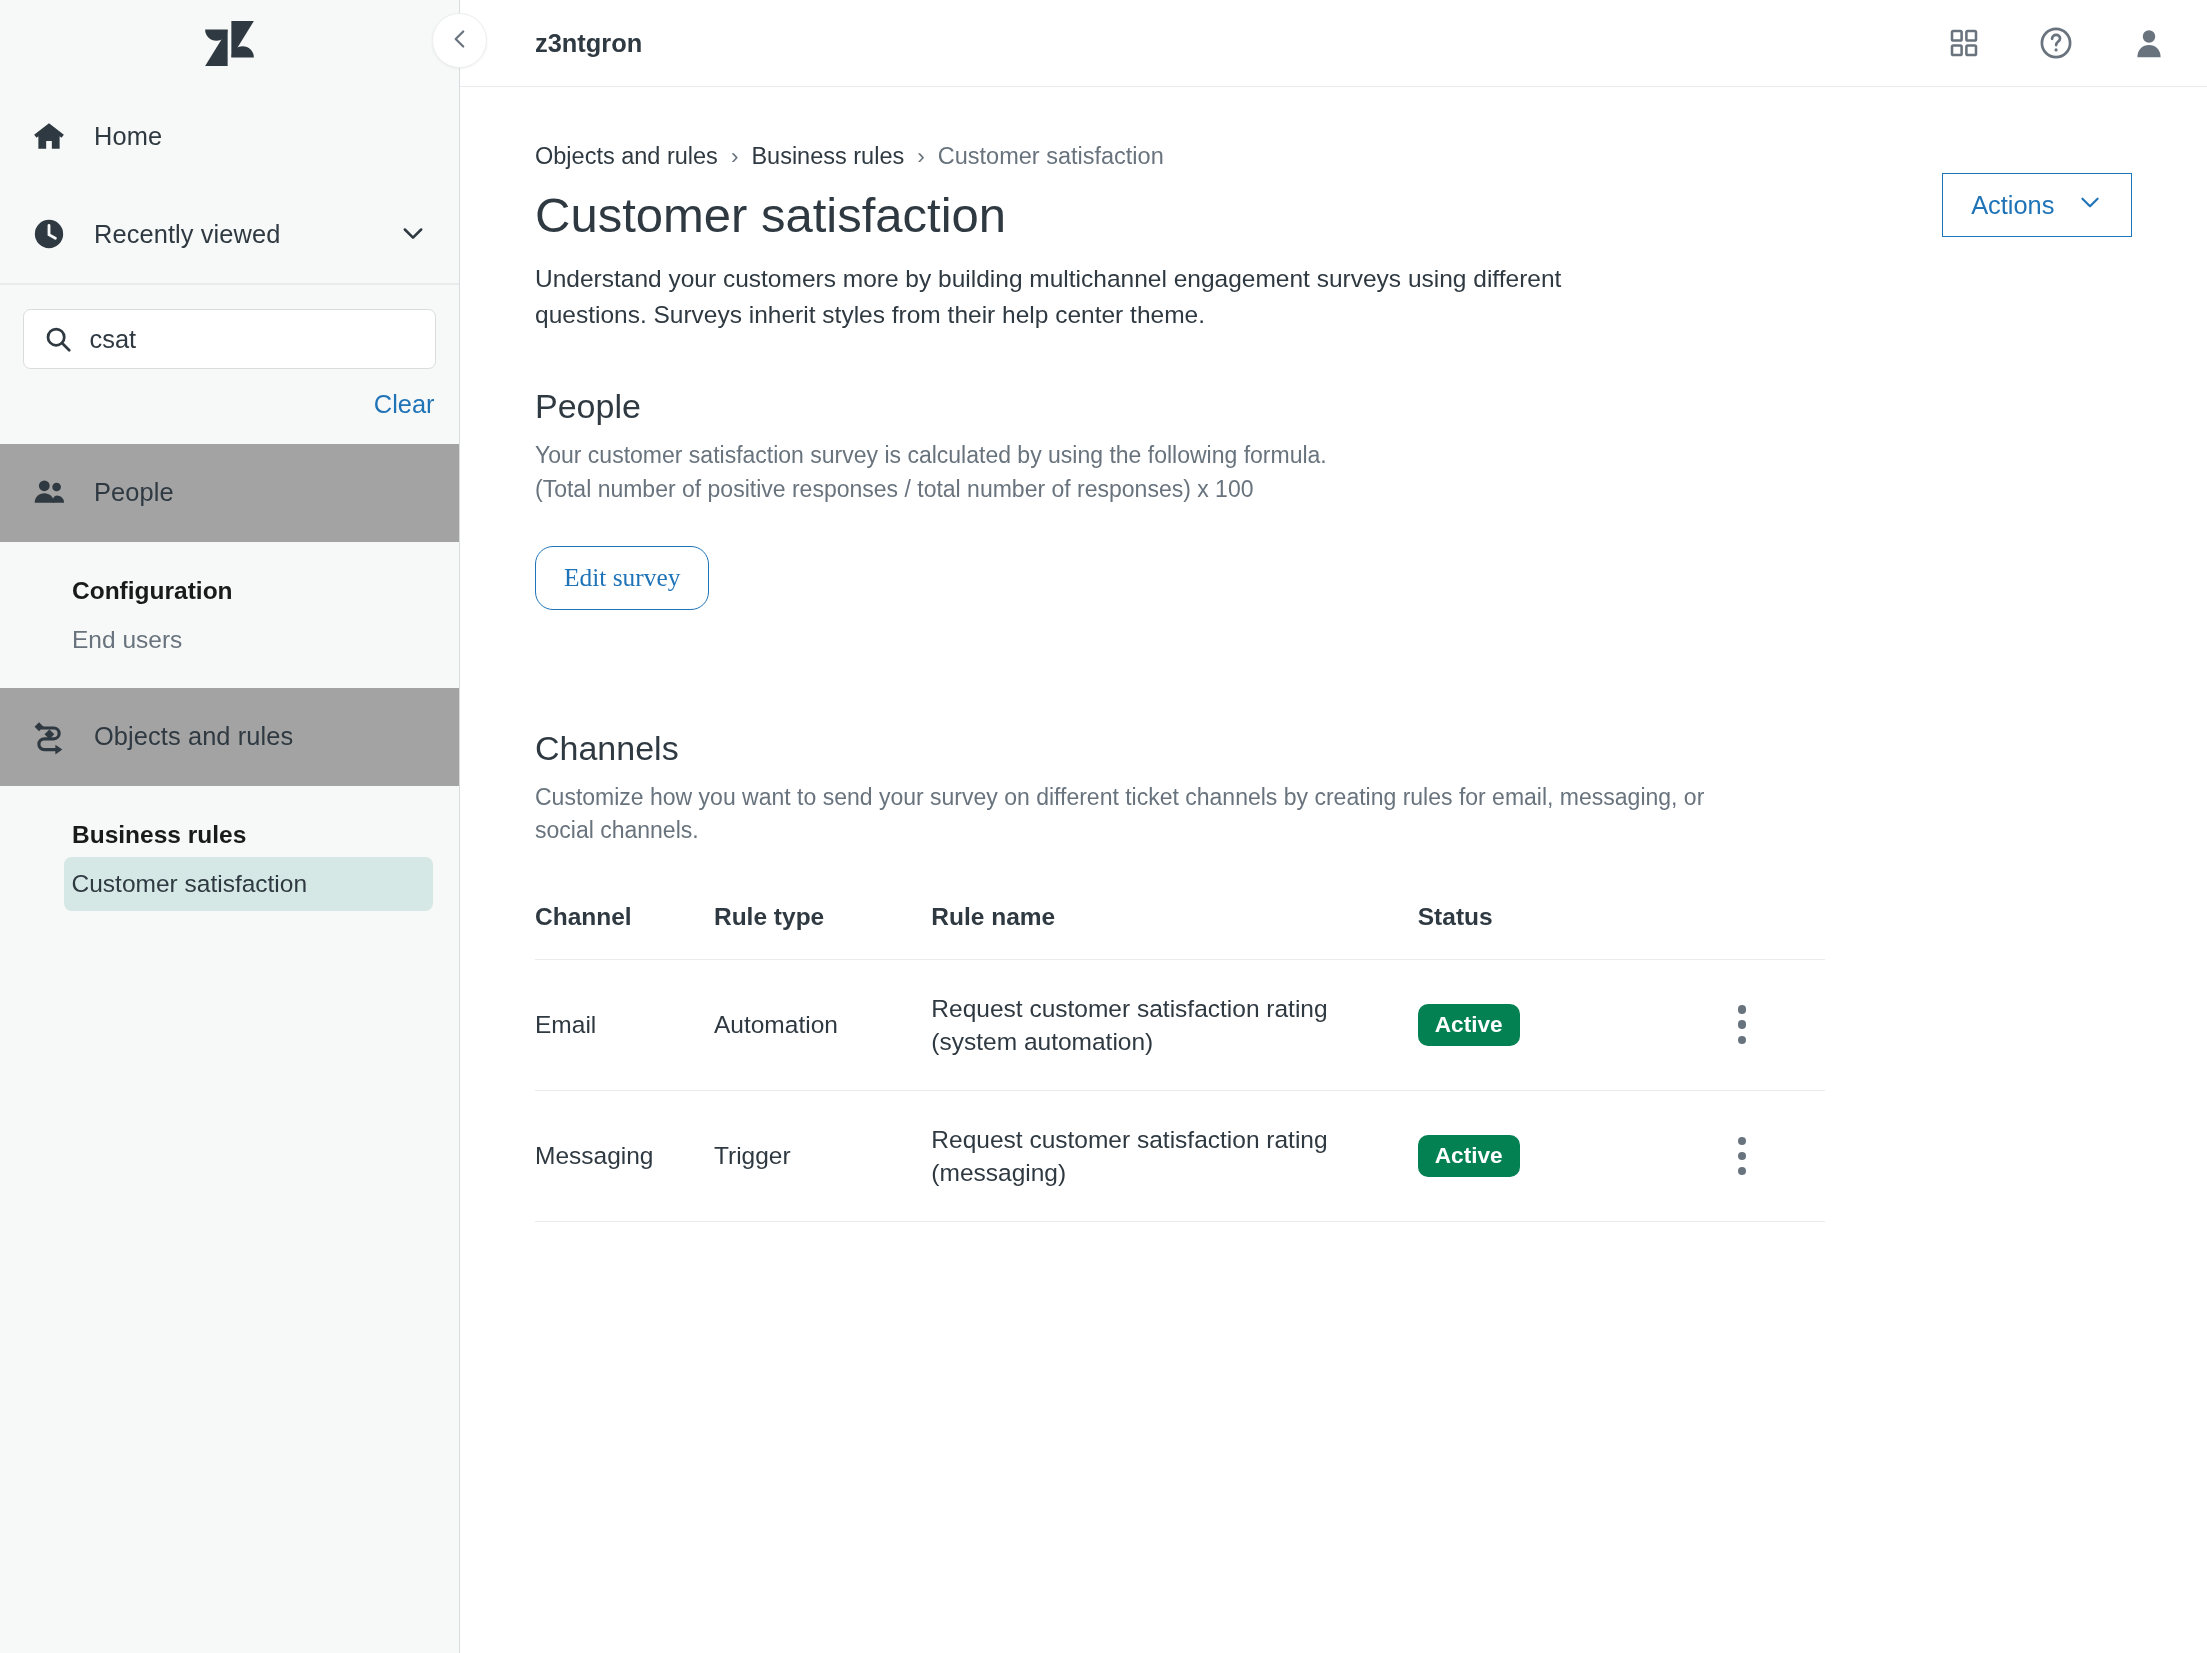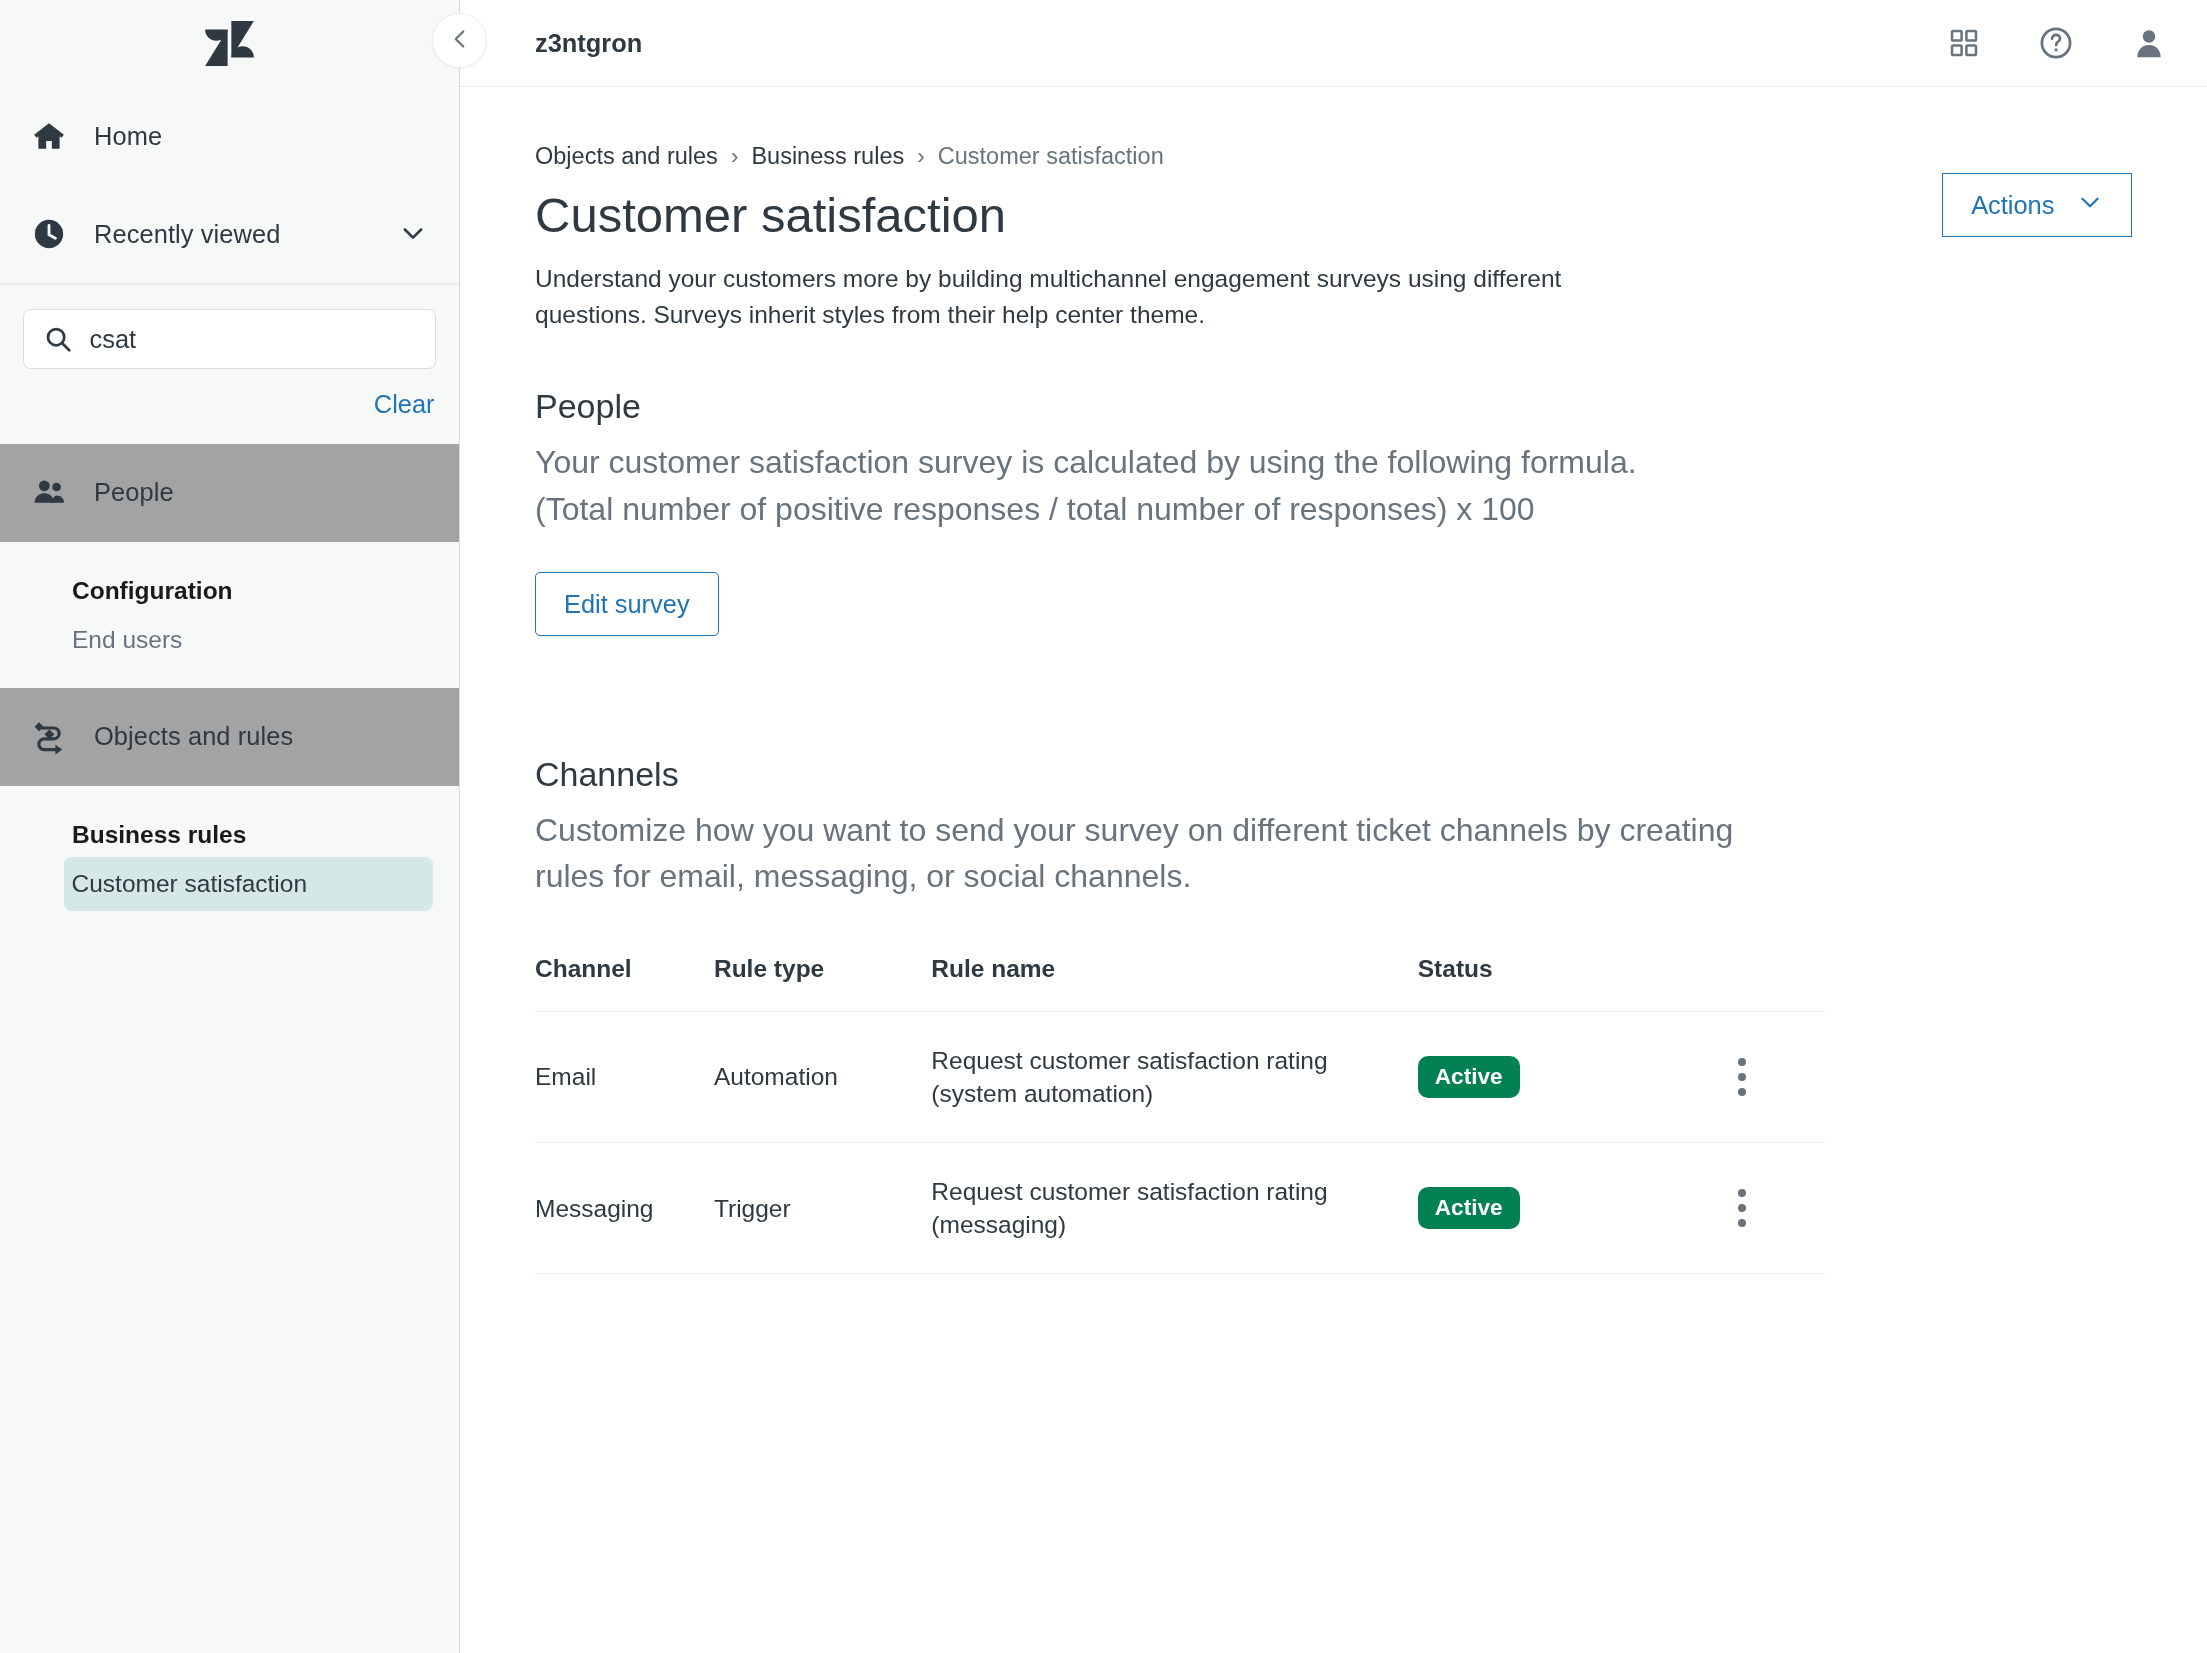--- a/index.html
+++ b/index.html
@@ -218,37 +218,37 @@
     margin-top: 30px;
   }
 
   .section-title {
     font-size: 34px;
     color: #2F3941;
     font-weight: normal;
     margin-bottom: 13px;
   }
   .section-sub {
-    font-size: 32px;
+    font-size: 23px;
     color: #68737D;
     line-height: 1.45;
     max-width: 1205px;
   }
   .survey-section { margin-top: 55px; }
   .edit-btn {
     border: 1.9px solid #1F73B7;
-    border-radius: 5px;
+    border-radius: 18px;
     color: #1F73B7;
     background: #ffffff;
     font-size: 25.4px;
     height: 64px;
     padding: 0 28px;
     cursor: pointer;
     margin-top: 40px;
-    font-family: Liberation Sans, sans-serif;
+    font-family: Liberation Serif, serif;
   }
 
   .channels-section { margin-top: 119px; }
 
   .rules-table {
     width: 1290px;
     border-collapse: collapse;
     margin-top: 55px;
   }
   .rules-table th {

